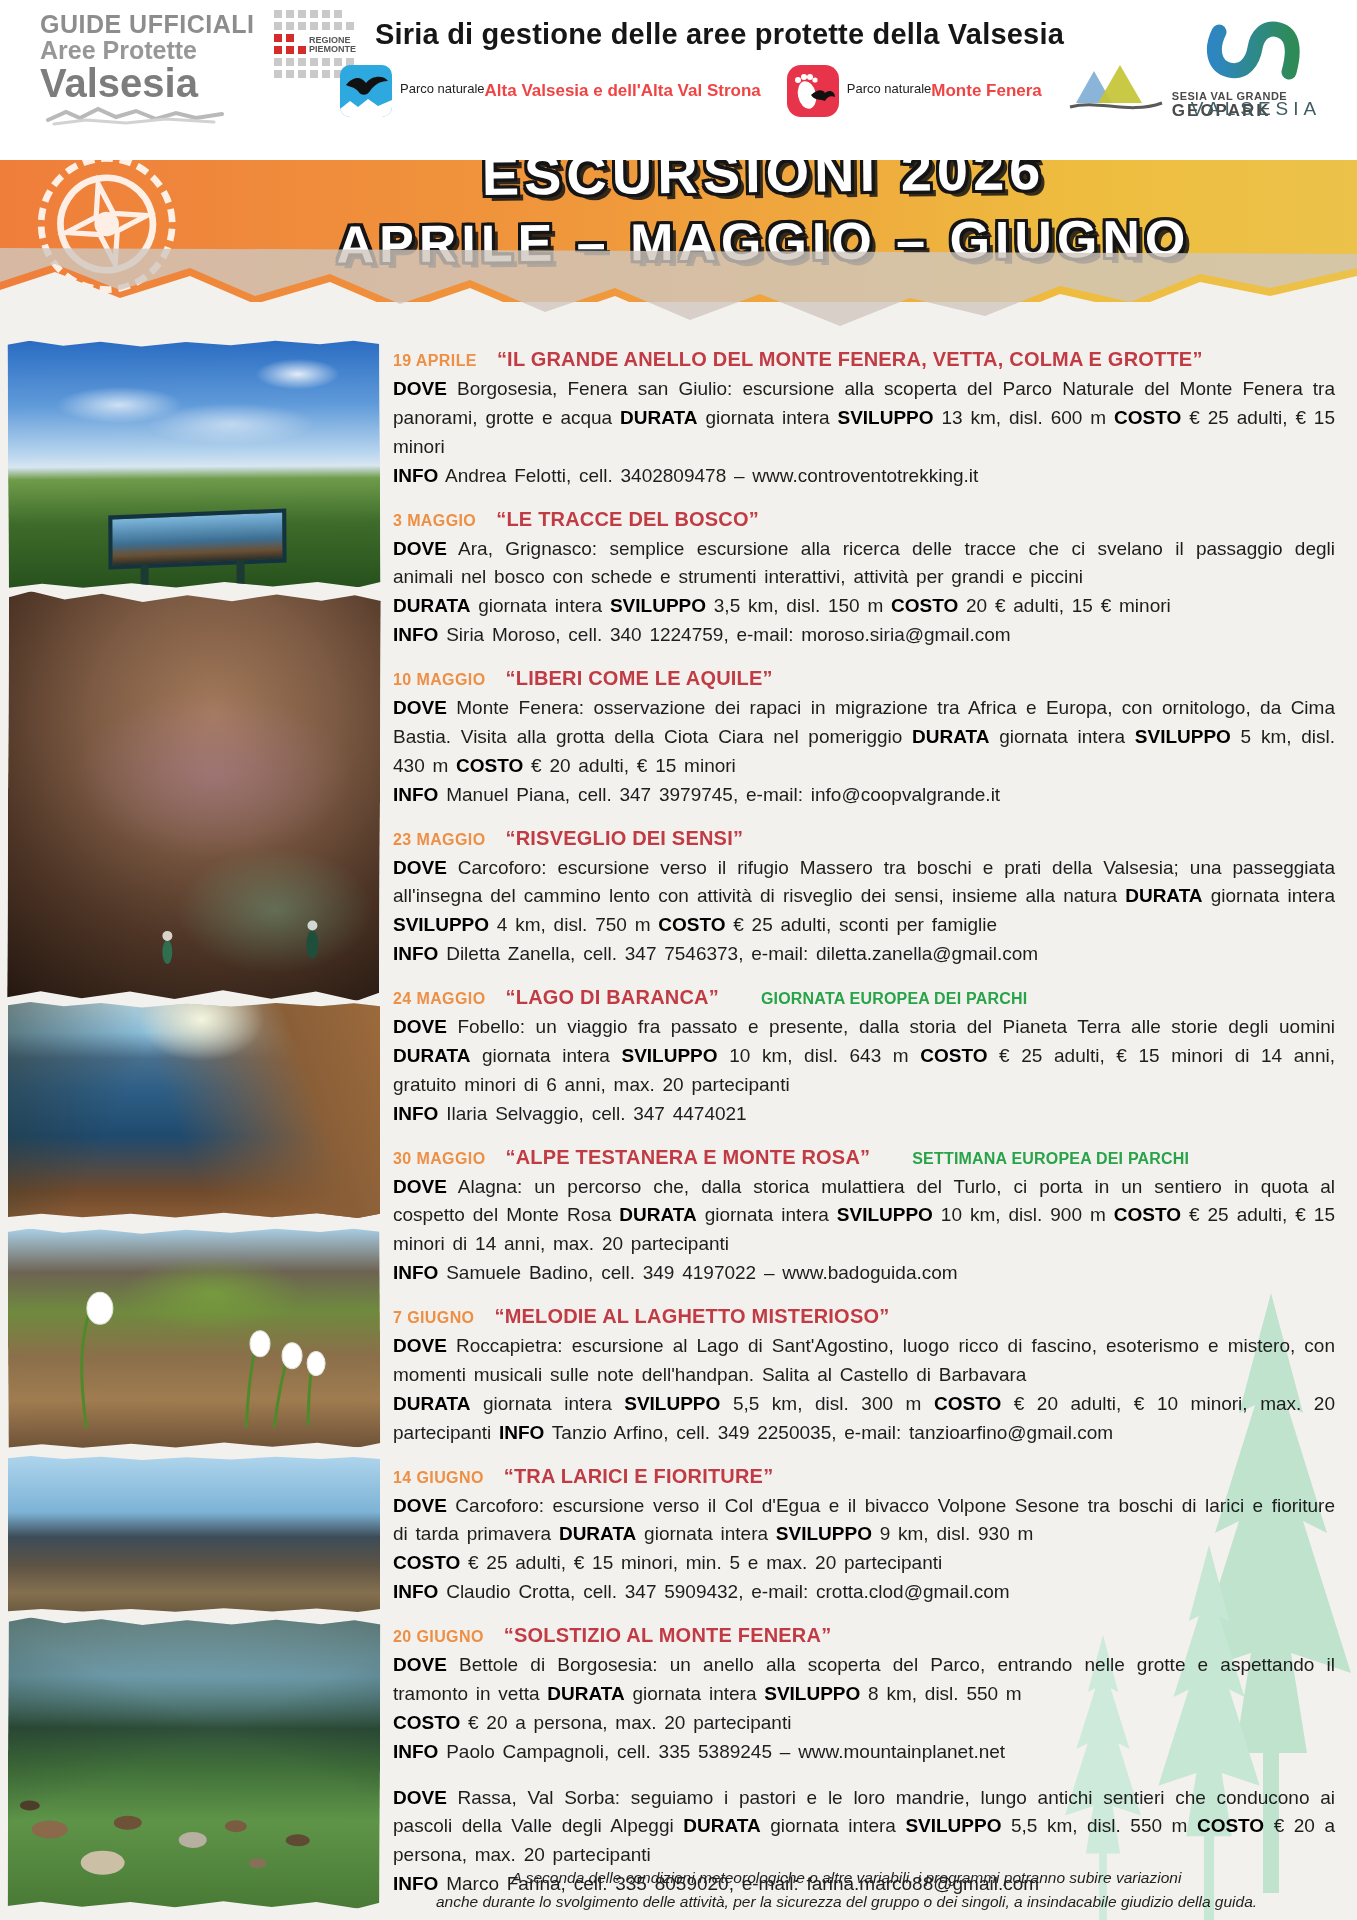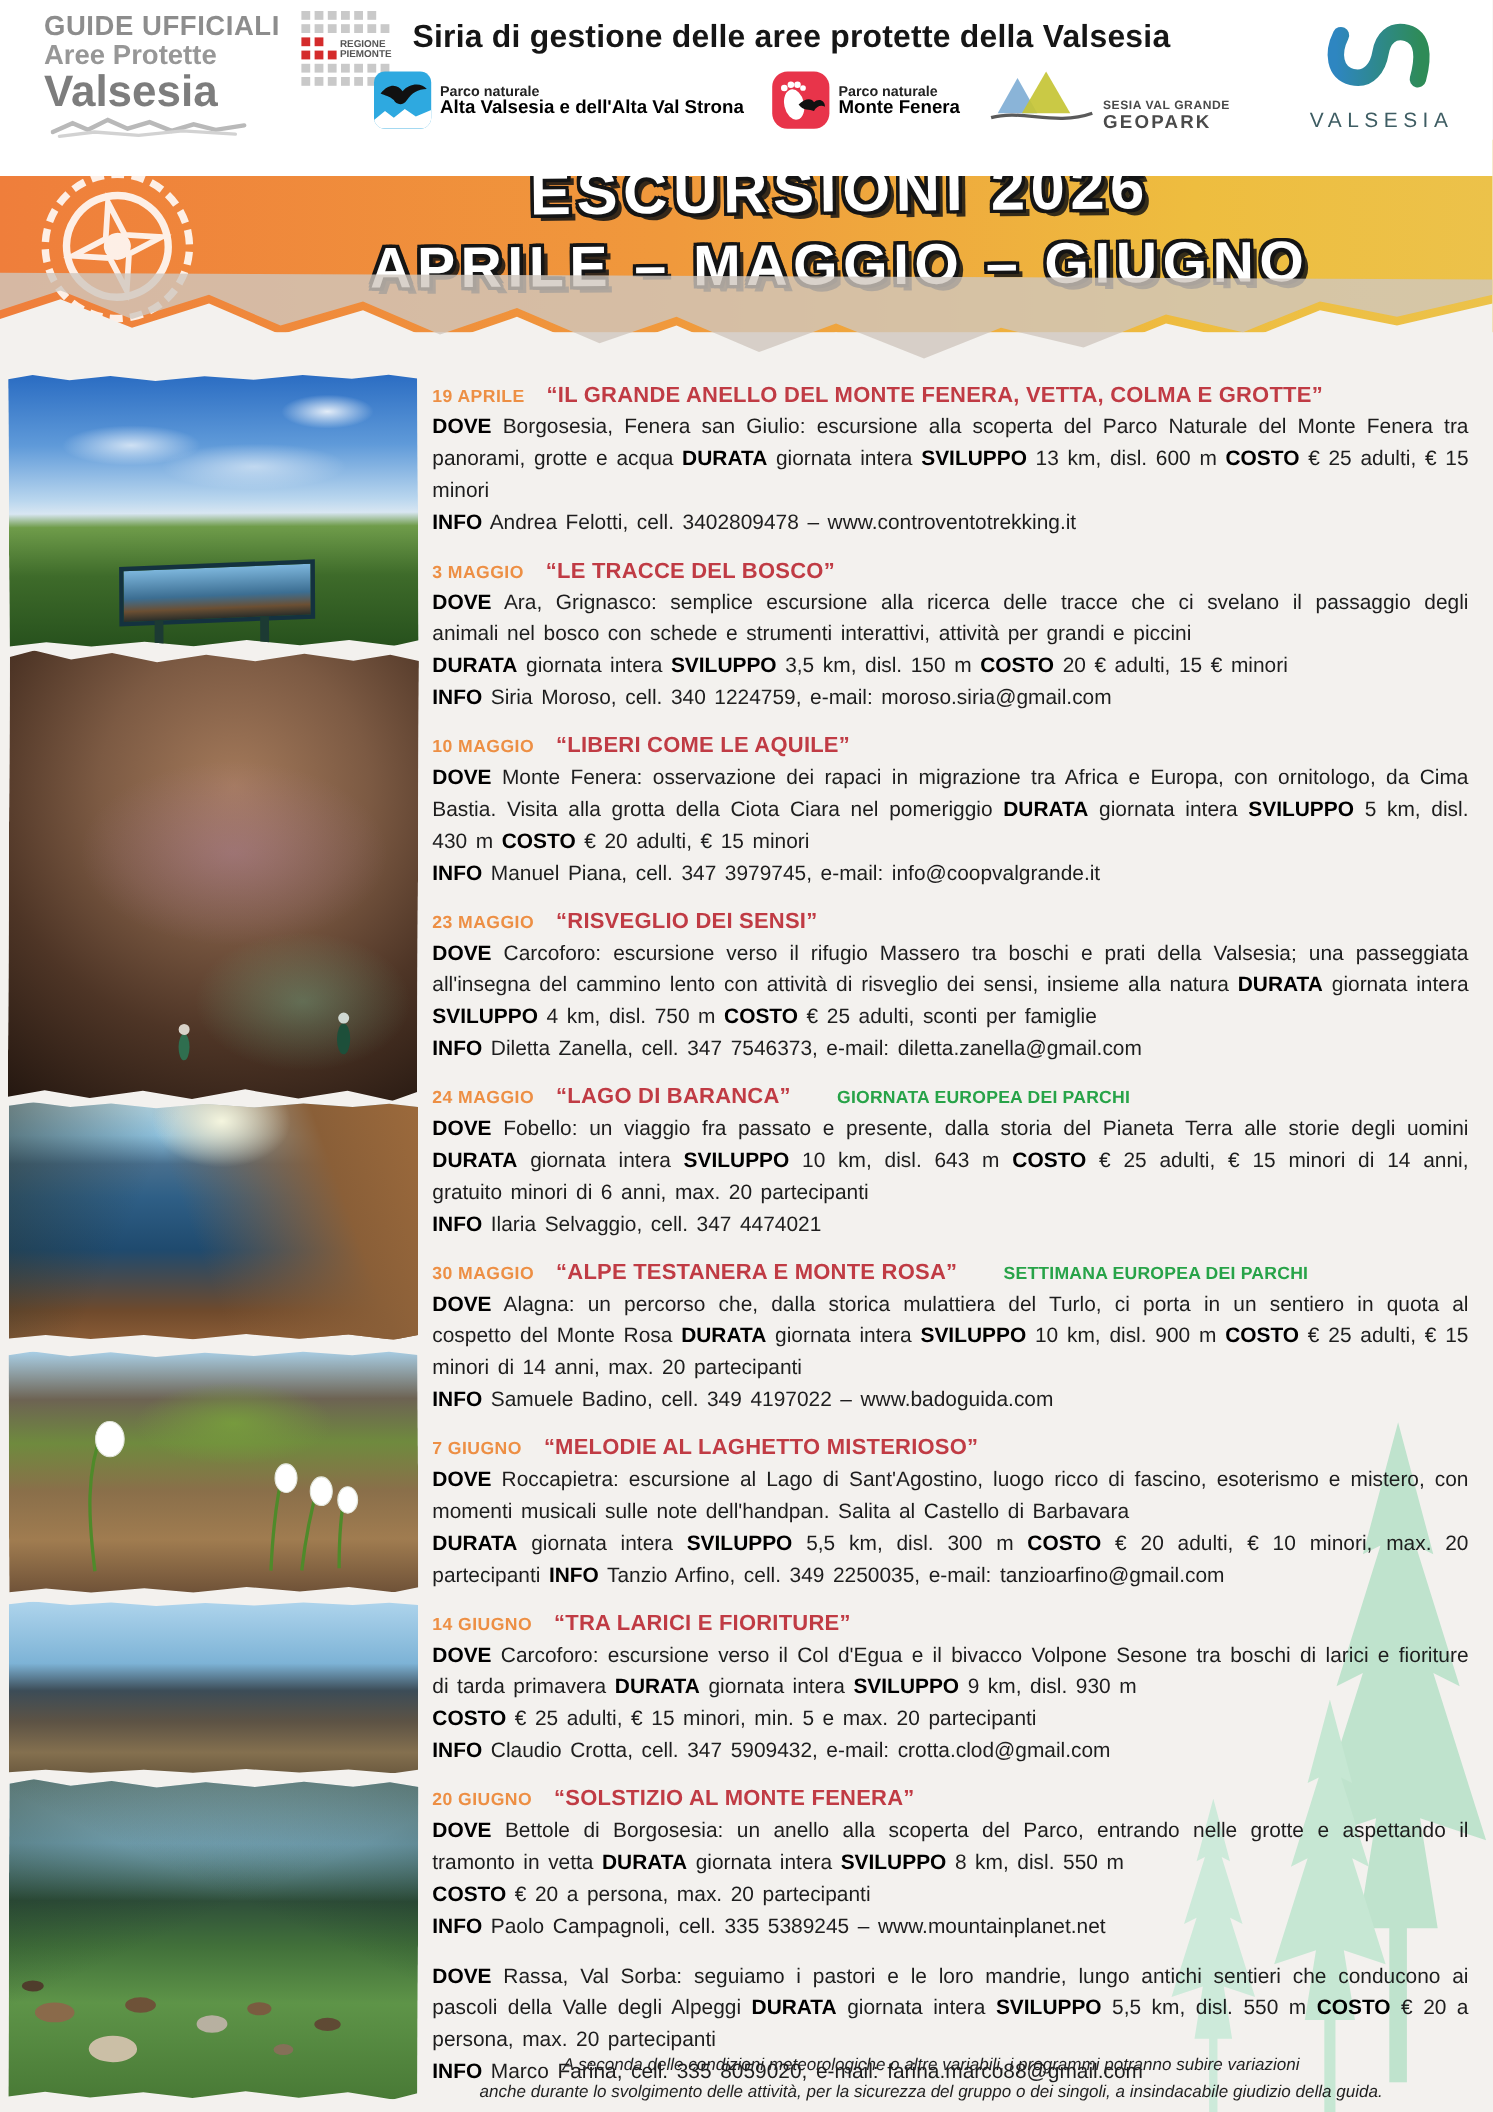--- a/index.html
+++ b/index.html
@@ -18,23 +18,23 @@
   .regione .rg-text{position:absolute;left:36px;top:28px;font-size:9px;color:#555;font-weight:bold;line-height:1.05;background:#fff;padding:0 1px;}
   .rg-text span{display:block;}
 
   .ente-title{position:absolute;left:375px;top:18px;font-size:29px;font-weight:bold;color:#161616;letter-spacing:.2px;}
 
   .parks-row{position:absolute;left:340px;top:62px;display:flex;align-items:center;gap:26px;}
   .park{display:flex;align-items:center;gap:8px;}
   .park-ic{width:52px;height:52px;border-radius:10px;position:relative;overflow:hidden;flex:0 0 auto;}
   .park-ic.blue{background:#2ea9e0;}
   .park-ic.red{background:#e8344a;border-radius:14px;}
-  .park-tx{display:flex;flex-direction:column;line-height:1.05;font-weight:bold;}
+  .park-tx{display:flex;flex-direction:row;line-height:1.05;}
   .park-tx small{font-size:13px;color:#222;}
-  .park-tx b{font-size:17px;color:#000000;}
+  .park-tx b{font-size:17px;color:#ef4444;}
   .geo-tx{display:flex;flex-direction:column;line-height:1.1;}
   .geo-tx small{font-size:11px;color:#4a4a4a;font-weight:bold;letter-spacing:.5px;margin-top:28px;}
   .geo-tx b{font-size:17px;color:#4a4a4a;letter-spacing:2px;font-weight:bold;}
 
   .valsesia-brand{position:absolute;right:26px;top:14px;width:150px;text-align:center;}
   .valsesia-brand .vb-tx{font-size:19px;letter-spacing:5px;color:#3e5d63;margin-top:2px;}
 
   
   .banner{position:absolute;top:127px;left:0;width:1357px;height:175px;z-index:1;
           background:linear-gradient(90deg,#ef7e3b 0%,#f0993c 45%,#eebd3f 80%,#ecc24a 100%);}

